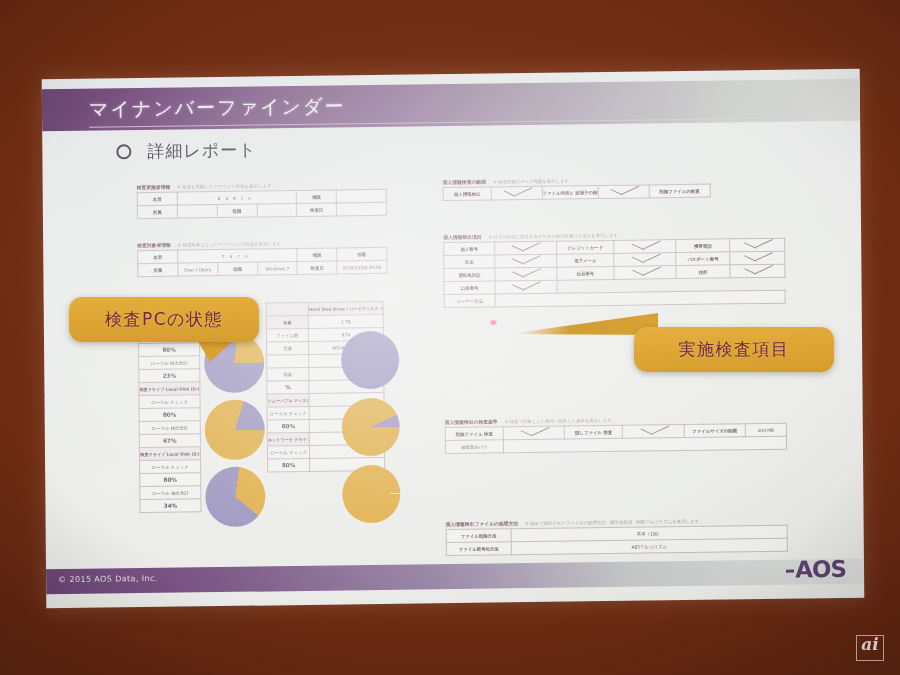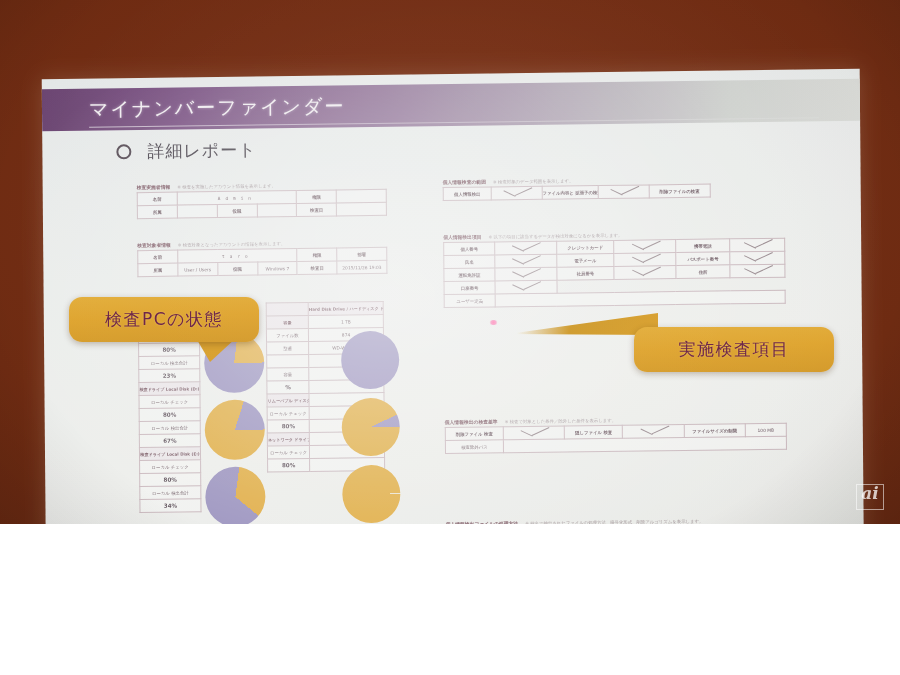--- a/index.html
+++ b/index.html
@@ -3,21 +3,21 @@
 <meta charset="utf-8">
 <style>
   * { box-sizing: border-box; margin: 0; padding: 0; }
   html, body {
     width: 900px; height: 675px;
     overflow: hidden;
     font-family: "DejaVu Sans", "Liberation Sans", sans-serif;
   }
   #photo {
     position: relative;
-    width: 900px; height: 524px;
+    width: 900px; height: 675px;
     background: #6d2b13;
     background-image:
       radial-gradient(ellipse 900px 560px at 48% 40%, #7d3318 0%, #6e2b12 55%, #5a2410 100%);
     overflow: hidden;
   }
   
   #photo::after{
     content:"";
     position:absolute; inset:0;
     background: radial-gradient(ellipse 1000px 760px at 50% 45%, rgba(255,255,255,0.05) 0%, rgba(0,0,0,0) 45%, rgba(0,0,0,0.38) 100%);

